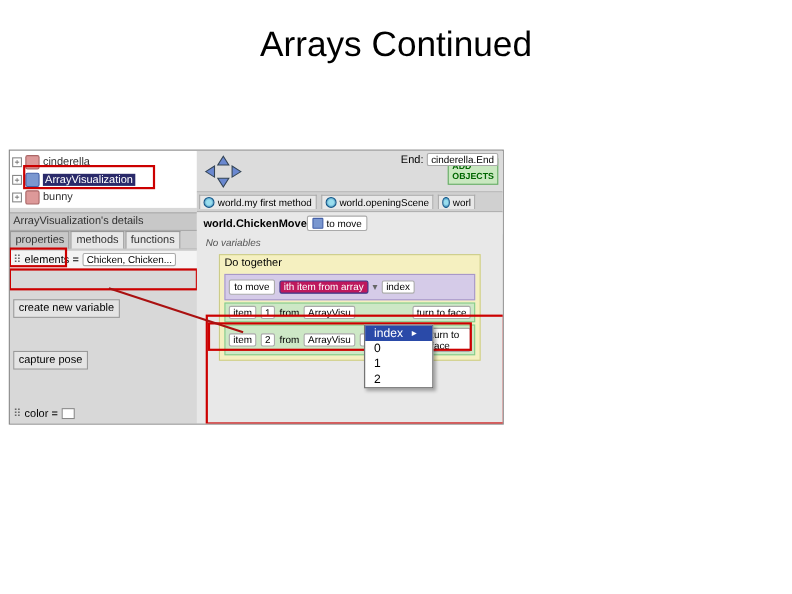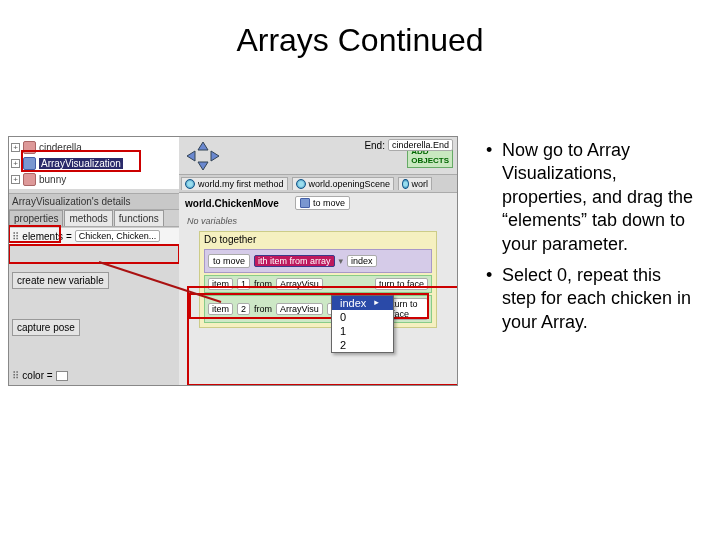--- a/index.html
+++ b/index.html
@@ -138,21 +138,21 @@
     font-size: 9px; border-bottom: 1px solid #aaa;
   }
   .mtab {
     background: #e8e8e8; border: 1px solid #aaa; padding: 1px 3px;
     display: flex; align-items: center; gap: 3px; border-bottom: none;
   }
   .globe { width: 10px; height: 10px; border-radius: 50%; background: radial-gradient(circle, #9de 40%, #27a); border: 1px solid #158; }
   .mtab.cut { overflow: hidden; max-width: 34px; }
   .method-header {
     font-size: 10px; font-weight: bold; padding: 3px 6px;
-    display: flex; align-items: center; gap: 16px;
+    display: flex; align-items: center; gap: 0;
     background: #e8e8e8;
   }
   .param-tile {
     background: #fff; border: 1px solid #aaa; padding: 1px 4px;
     border-radius: 2px; font-size: 9px; font-weight: normal;
     display: inline-flex; align-items: center; gap: 3px;
   }
   .obj-chip { width: 10px; height: 10px; background: #7a97d0; border: 1px solid #4460a8; border-radius: 1px; }
   .novars { font-size: 9px; font-style: italic; color: #555; padding: 3px 8px; }
   .yellow-block {
@@ -362,17 +362,13 @@
       <div class="redbox5"></div>
       <div class="redbox4"></div>
 
       <svg class="callout-line" width="450" height="250" style="left:0;top:0">
         <line x1="90" y1="125" x2="212" y2="165" stroke="#a11" stroke-width="2"></line>
       </svg>
 
     </div>
   </div>
 
-  <ul class="bullets">
-    <li>Now go to Array Visualizations, properties, and drag the “elements” tab down to your parameter.</li>
-    <li>Select 0, repeat this step for each chicken in your Array.</li>
-  </ul>
 </div>
 
 </body></html>

